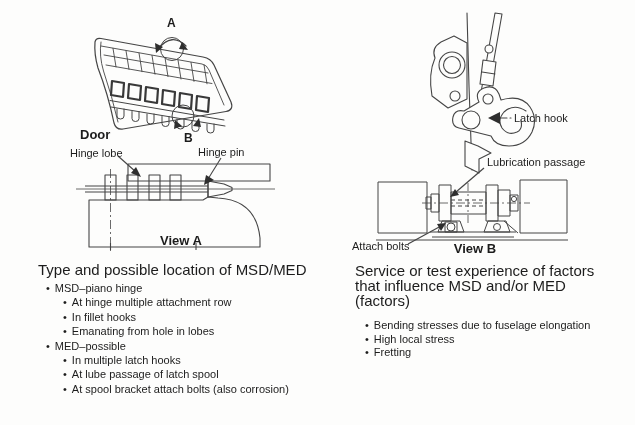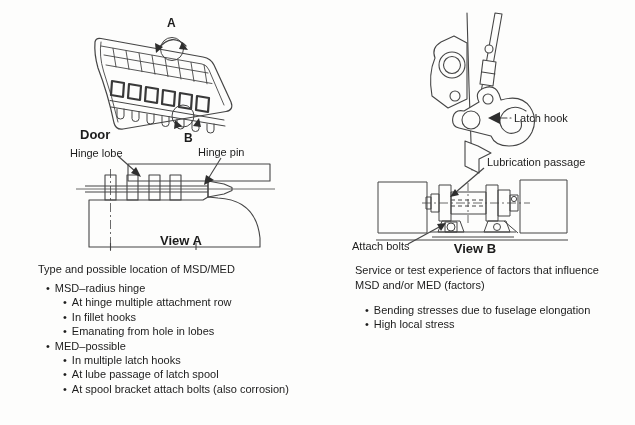--- a/index.html
+++ b/index.html
@@ -7,21 +7,21 @@
     position:relative;width:635px;height:425px;background:#fdfdfc;
     font-family:"Liberation Sans","DejaVu Sans",sans-serif;
     color:#1c1c1c;overflow:hidden;
   }
   svg{position:absolute;overflow:visible;}
   svg text{font-family:"Liberation Sans","DejaVu Sans",sans-serif;fill:#1c1c1c;}
   .lbl{font-size:11px;}
   .cap{font-size:13px;font-weight:bold;}
   .callout{font-size:12px;font-weight:bold;}
   .txtblock{position:absolute;}
-  .title{font-size:11px;line-height:15px;}
+  .title{font-size:15px;line-height:15px;}
   .list{font-size:11px;line-height:14.4px;margin-top:4px;}
   .row{white-space:nowrap;}
   .row::before{content:"\2022";margin-right:5px;}
   .row.l1{margin-left:8px;}
   .row.l2{margin-left:25px;}
   .rlist{font-size:11px;line-height:13.6px;margin-top:11px;}
   .rlist .row{margin-left:10px;}
 </style>
 </head>
 <body>
@@ -177,32 +177,33 @@
       <polygon points="100,71 91,72 95,79"></polygon>
     </g>
     <text class="lbl" x="141" y="14">Lubrication passage</text>
     <text class="lbl" x="6" y="98">Attach bolts</text>
     <text class="cap" x="129" y="101" text-anchor="middle">View B</text>
   </svg>
 
   <div class="txtblock" style="left:38px;top:262px;width:300px;">
     <div class="title">Type and possible location of MSD/MED</div>
     <div class="list">
-      <div class="row l1"><span>MSD–radius hinge</span></div>
+      <div class="row l1"><span>MSD–piano hinge</span></div>
       <div class="row l2"><span>At hinge multiple attachment row</span></div>
       <div class="row l2"><span>In fillet hooks</span></div>
       <div class="row l2"><span>Emanating from hole in lobes</span></div>
       <div class="row l1"><span>MED–possible</span></div>
       <div class="row l2"><span>In multiple latch hooks</span></div>
       <div class="row l2"><span>At lube passage of latch spool</span></div>
       <div class="row l2"><span>At spool bracket attach bolts (also corrosion)</span></div>
     </div>
   </div>
 
   <div class="txtblock" style="left:355px;top:263px;width:246px;">
     <div class="title">Service or test experience of factors that influence MSD and/or MED (factors)</div>
     <div class="rlist">
       <div class="row"><span>Bending stresses due to fuselage elongation</span></div>
       <div class="row"><span>High local stress</span></div>
+      <div class="row"><span>Fretting</span></div>
     </div>
   </div>
 
 </div>
 
 </body></html>

